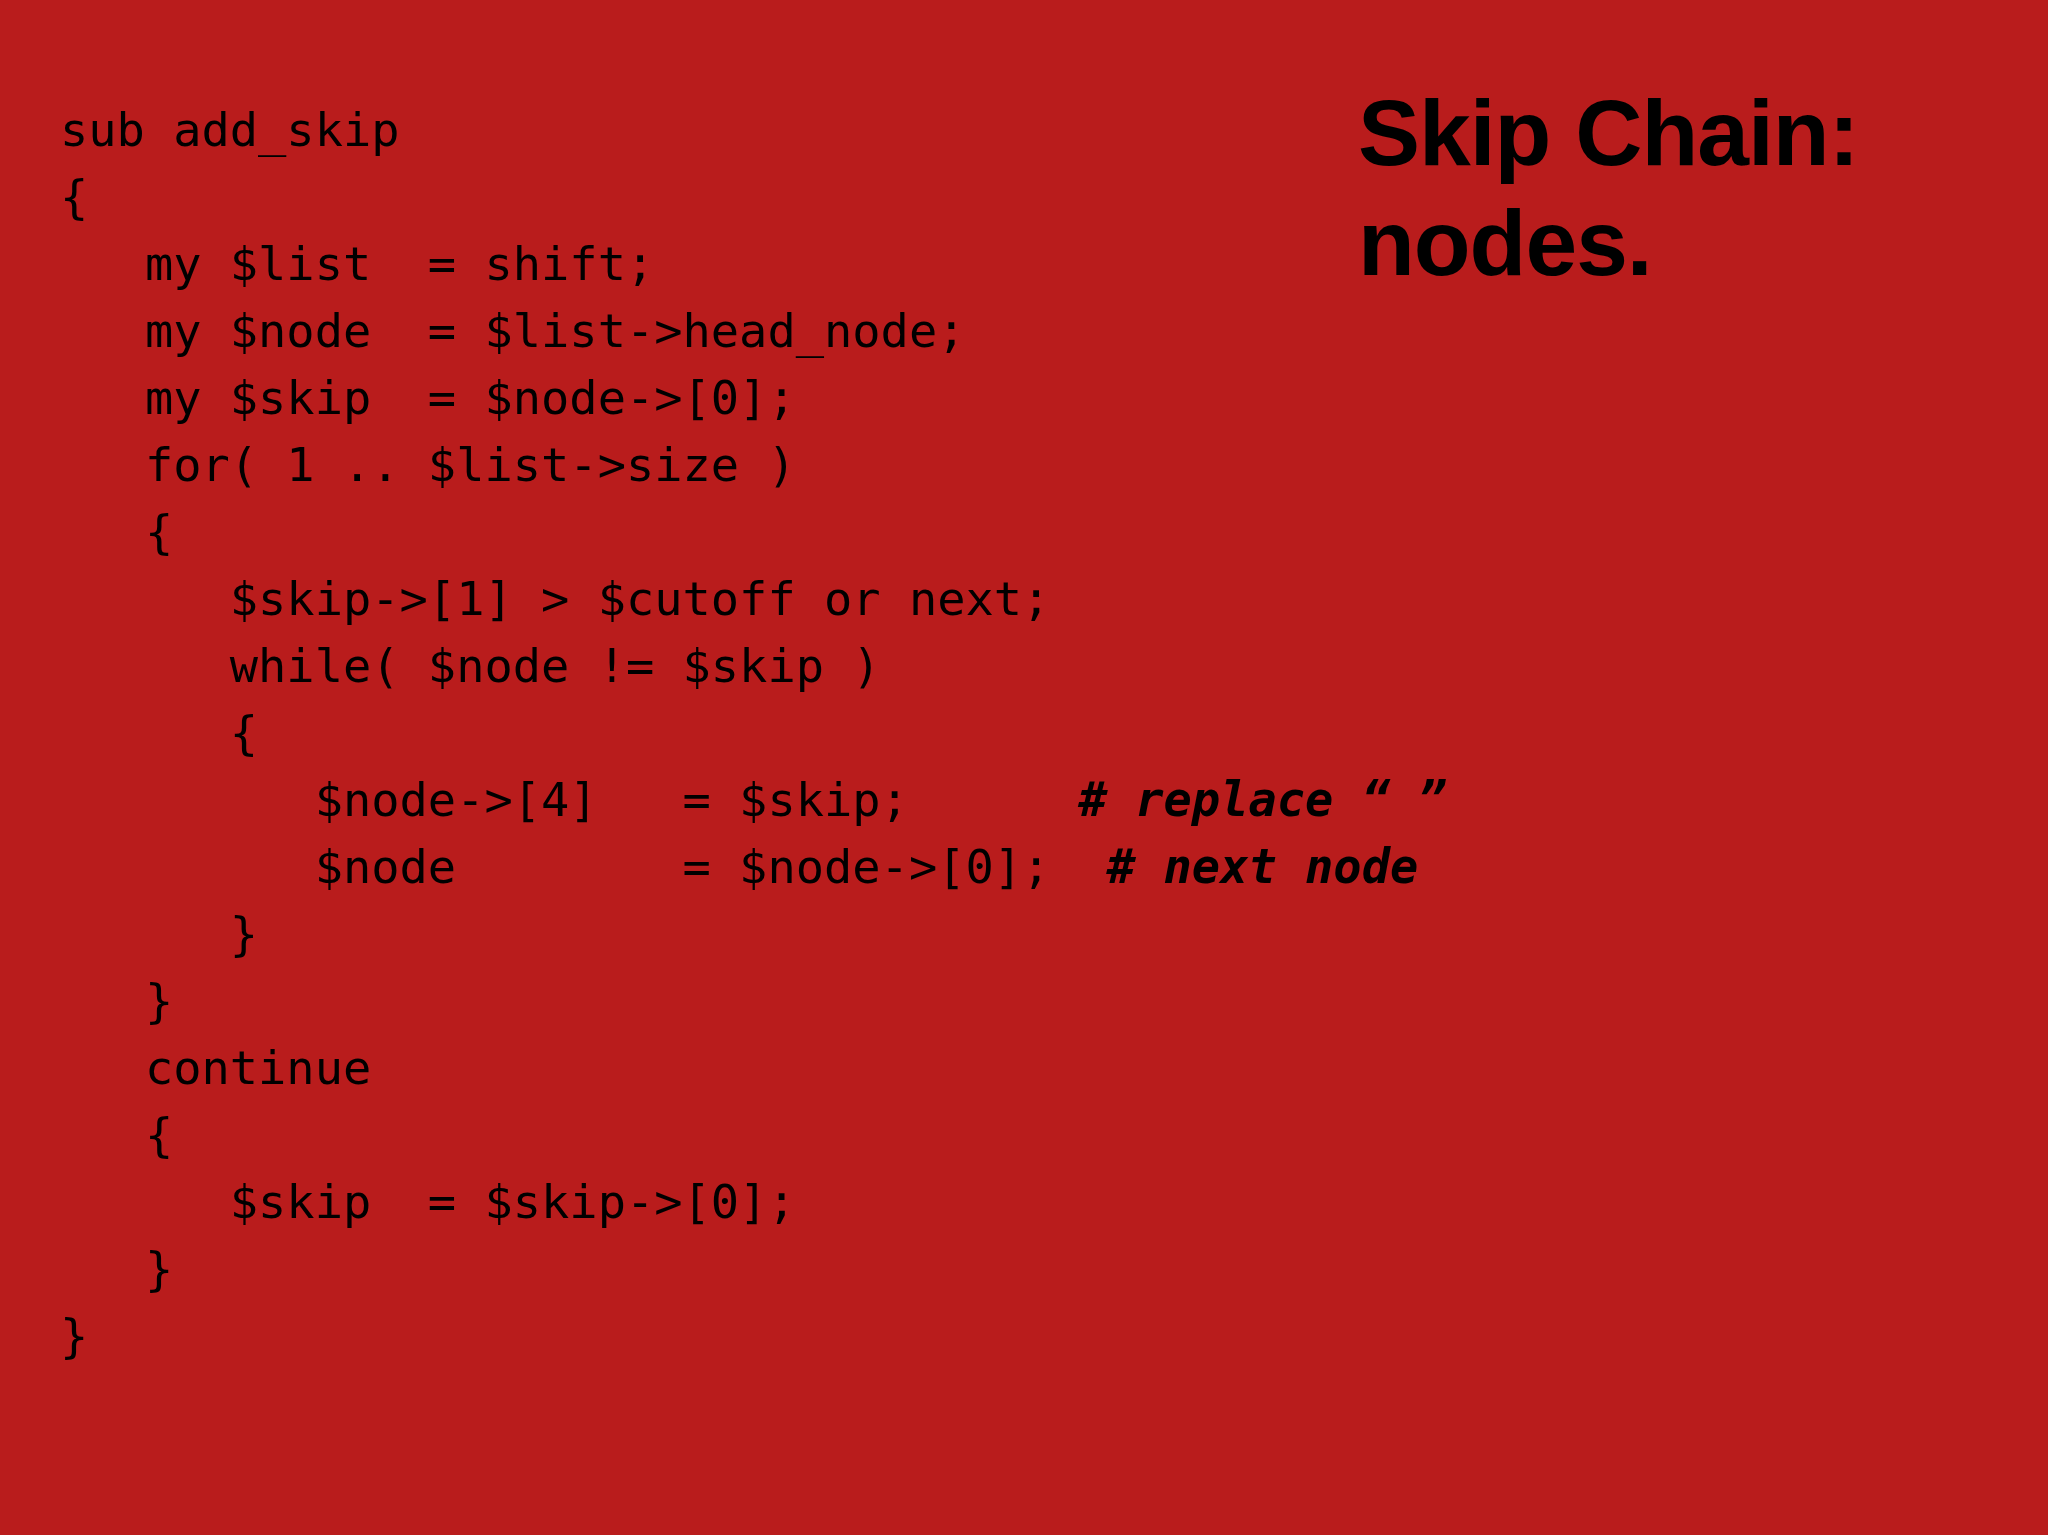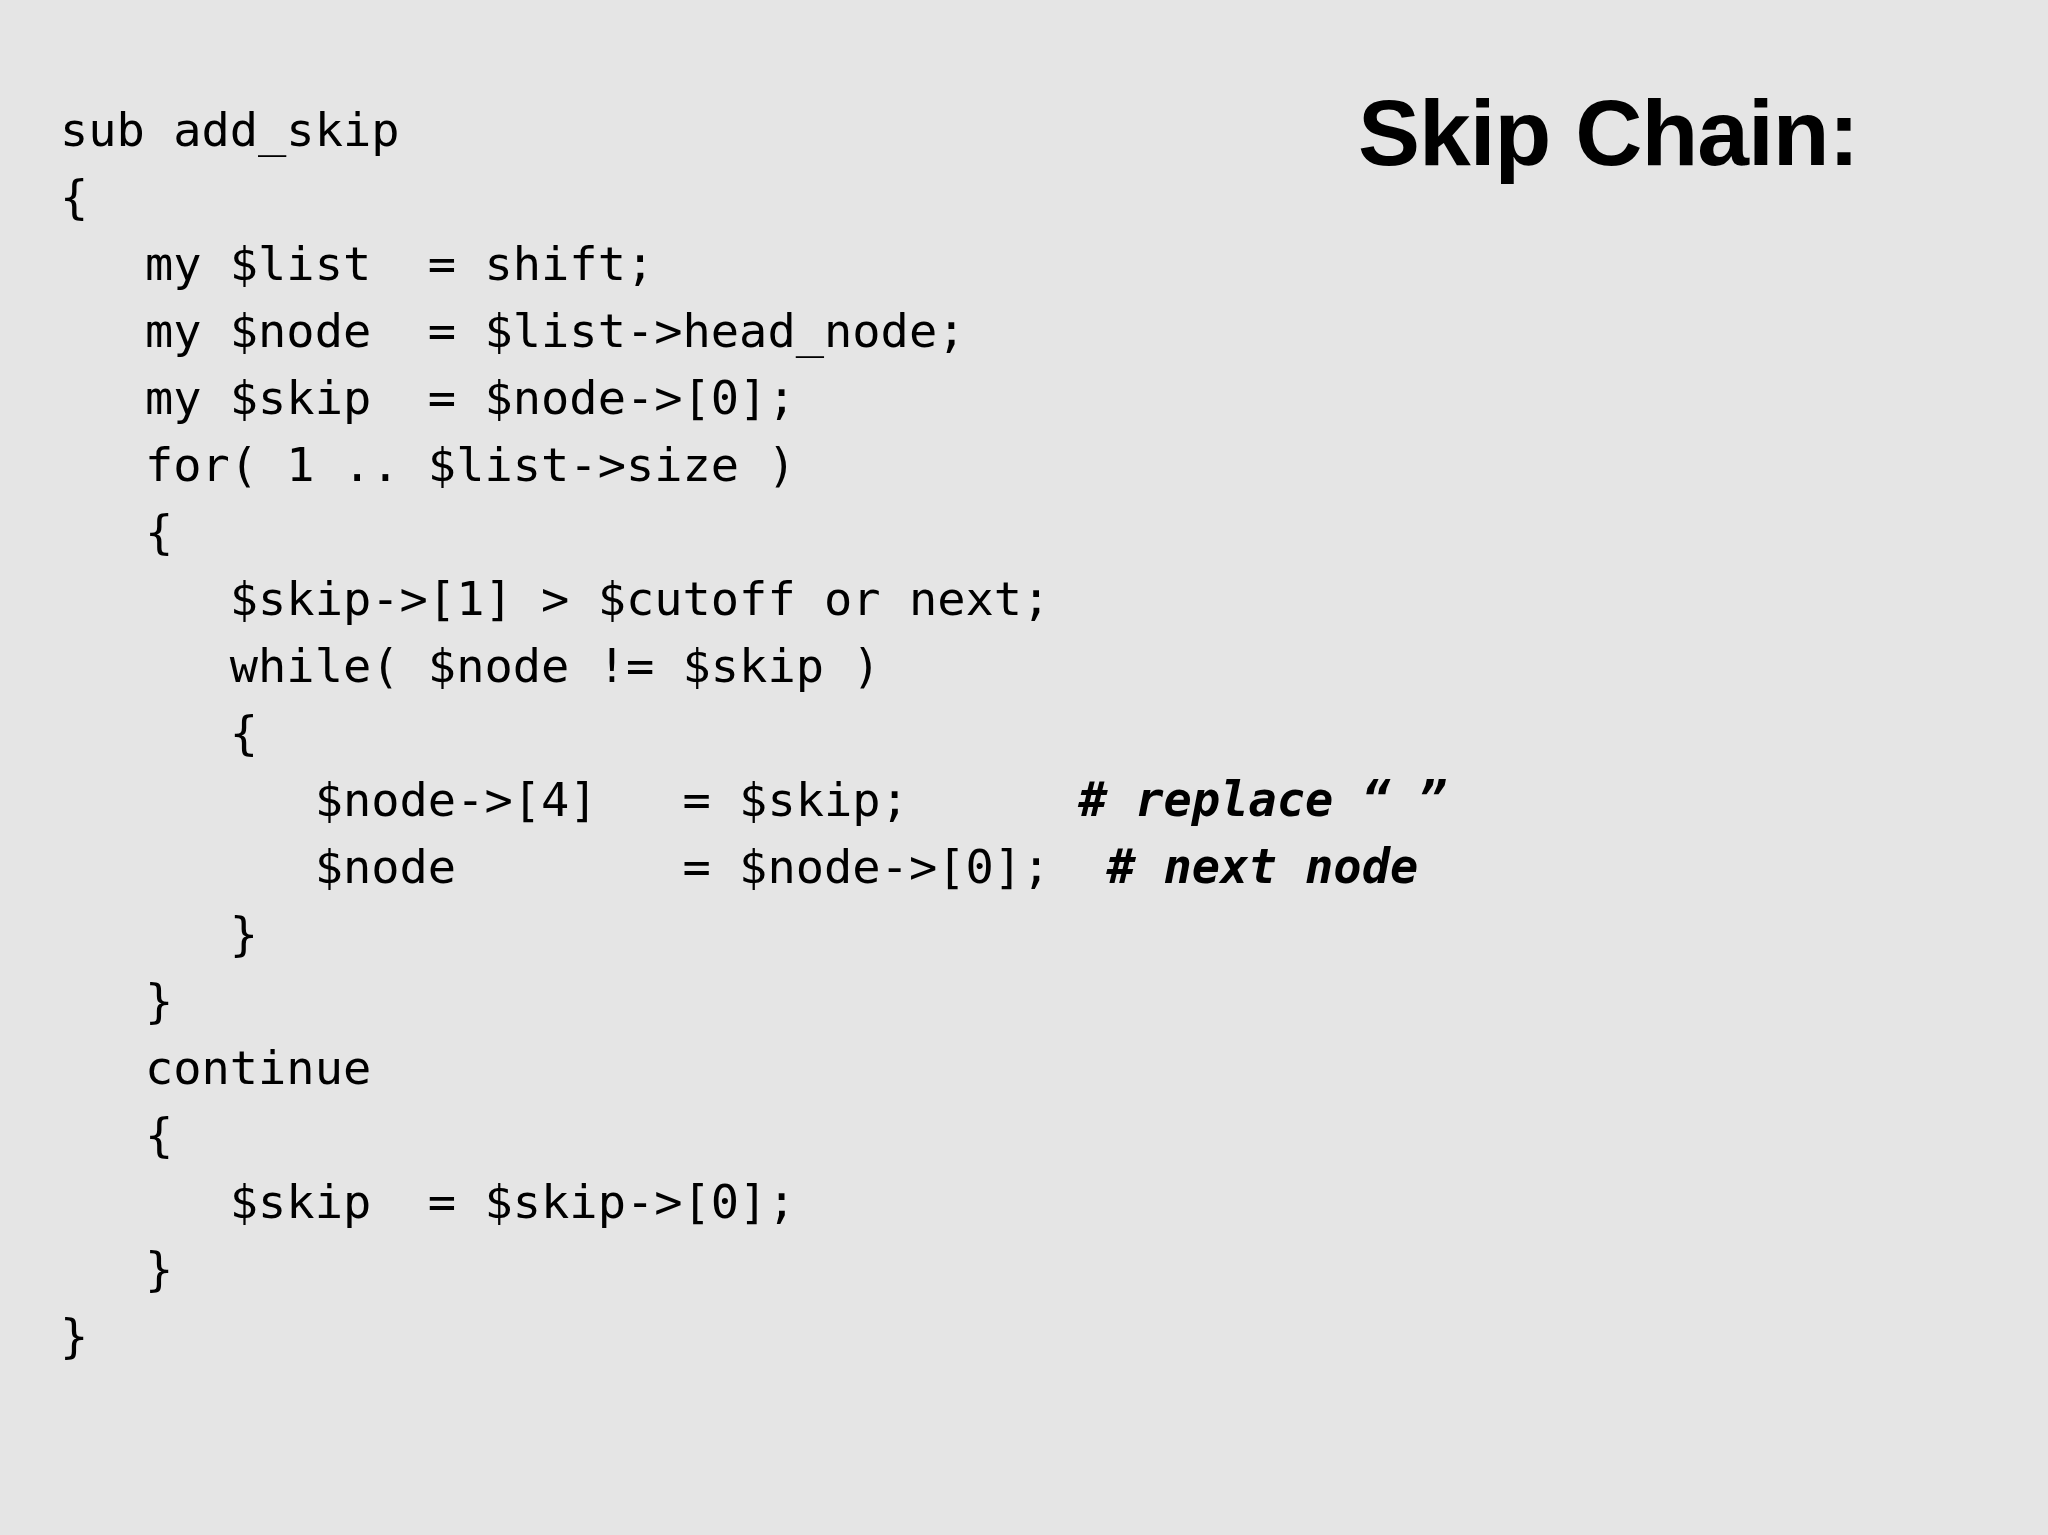--- a/index.html
+++ b/index.html
@@ -14,21 +14,21 @@
     overflow: hidden;
     font-family: "DejaVu Sans", sans-serif;
     color: #000000;
     position: relative;
   }
 
   .slide {
     position: relative;
     width: 2048px;
     height: 1535px;
-    background: #e5e5e5;
+    background: #b91c1c;
   }
 
   
   .code-block {
     position: absolute;
     left: 60px;
     top: 96px;
     width: 1290px;
     font-family: "DejaVu Sans Mono", "Liberation Mono", monospace;
     font-size: 47px;
@@ -72,15 +72,16 @@
 </style>
 </head>
 <body>
 
 <div class="slide">
 
   <div class="code-block" id="code-listing"><span class="code-line"><span class="code-text">sub add_skip</span></span><span class="code-line"><span class="code-text">{</span></span><span class="code-line"><span class="code-text">   my $list  = shift;</span></span><span class="code-line"><span class="code-text">   my $node  = $list-&gt;head_node;</span></span><span class="code-line"><span class="code-text">   my $skip  = $node-&gt;[0];</span></span><span class="code-line"><span class="code-text">   for( 1 .. $list-&gt;size )</span></span><span class="code-line"><span class="code-text">   {</span></span><span class="code-line"><span class="code-text">      $skip-&gt;[1] &gt; $cutoff or next;</span></span><span class="code-line"><span class="code-text">      while( $node != $skip )</span></span><span class="code-line"><span class="code-text">      {</span></span><span class="code-line"><span class="code-text">         $node-&gt;[4]   = $skip;      </span><span class="code-comment"># replace “ ”</span></span><span class="code-line"><span class="code-text">         $node        = $node-&gt;[0];  </span><span class="code-comment"># next node</span></span><span class="code-line"><span class="code-text">      }</span></span><span class="code-line"><span class="code-text">   }</span></span><span class="code-line"><span class="code-text">   continue</span></span><span class="code-line"><span class="code-text">   {</span></span><span class="code-line"><span class="code-text">      $skip  = $skip-&gt;[0];</span></span><span class="code-line"><span class="code-text">   }</span></span><span class="code-line"><span class="code-text">}</span></span></div>
 
   <div class="title-block" id="title-block">
       <span class="title-line">Skip Chain:</span>
+      <span class="title-line">nodes.</span>
     </div>
 
 </div>
 
 </body></html>

